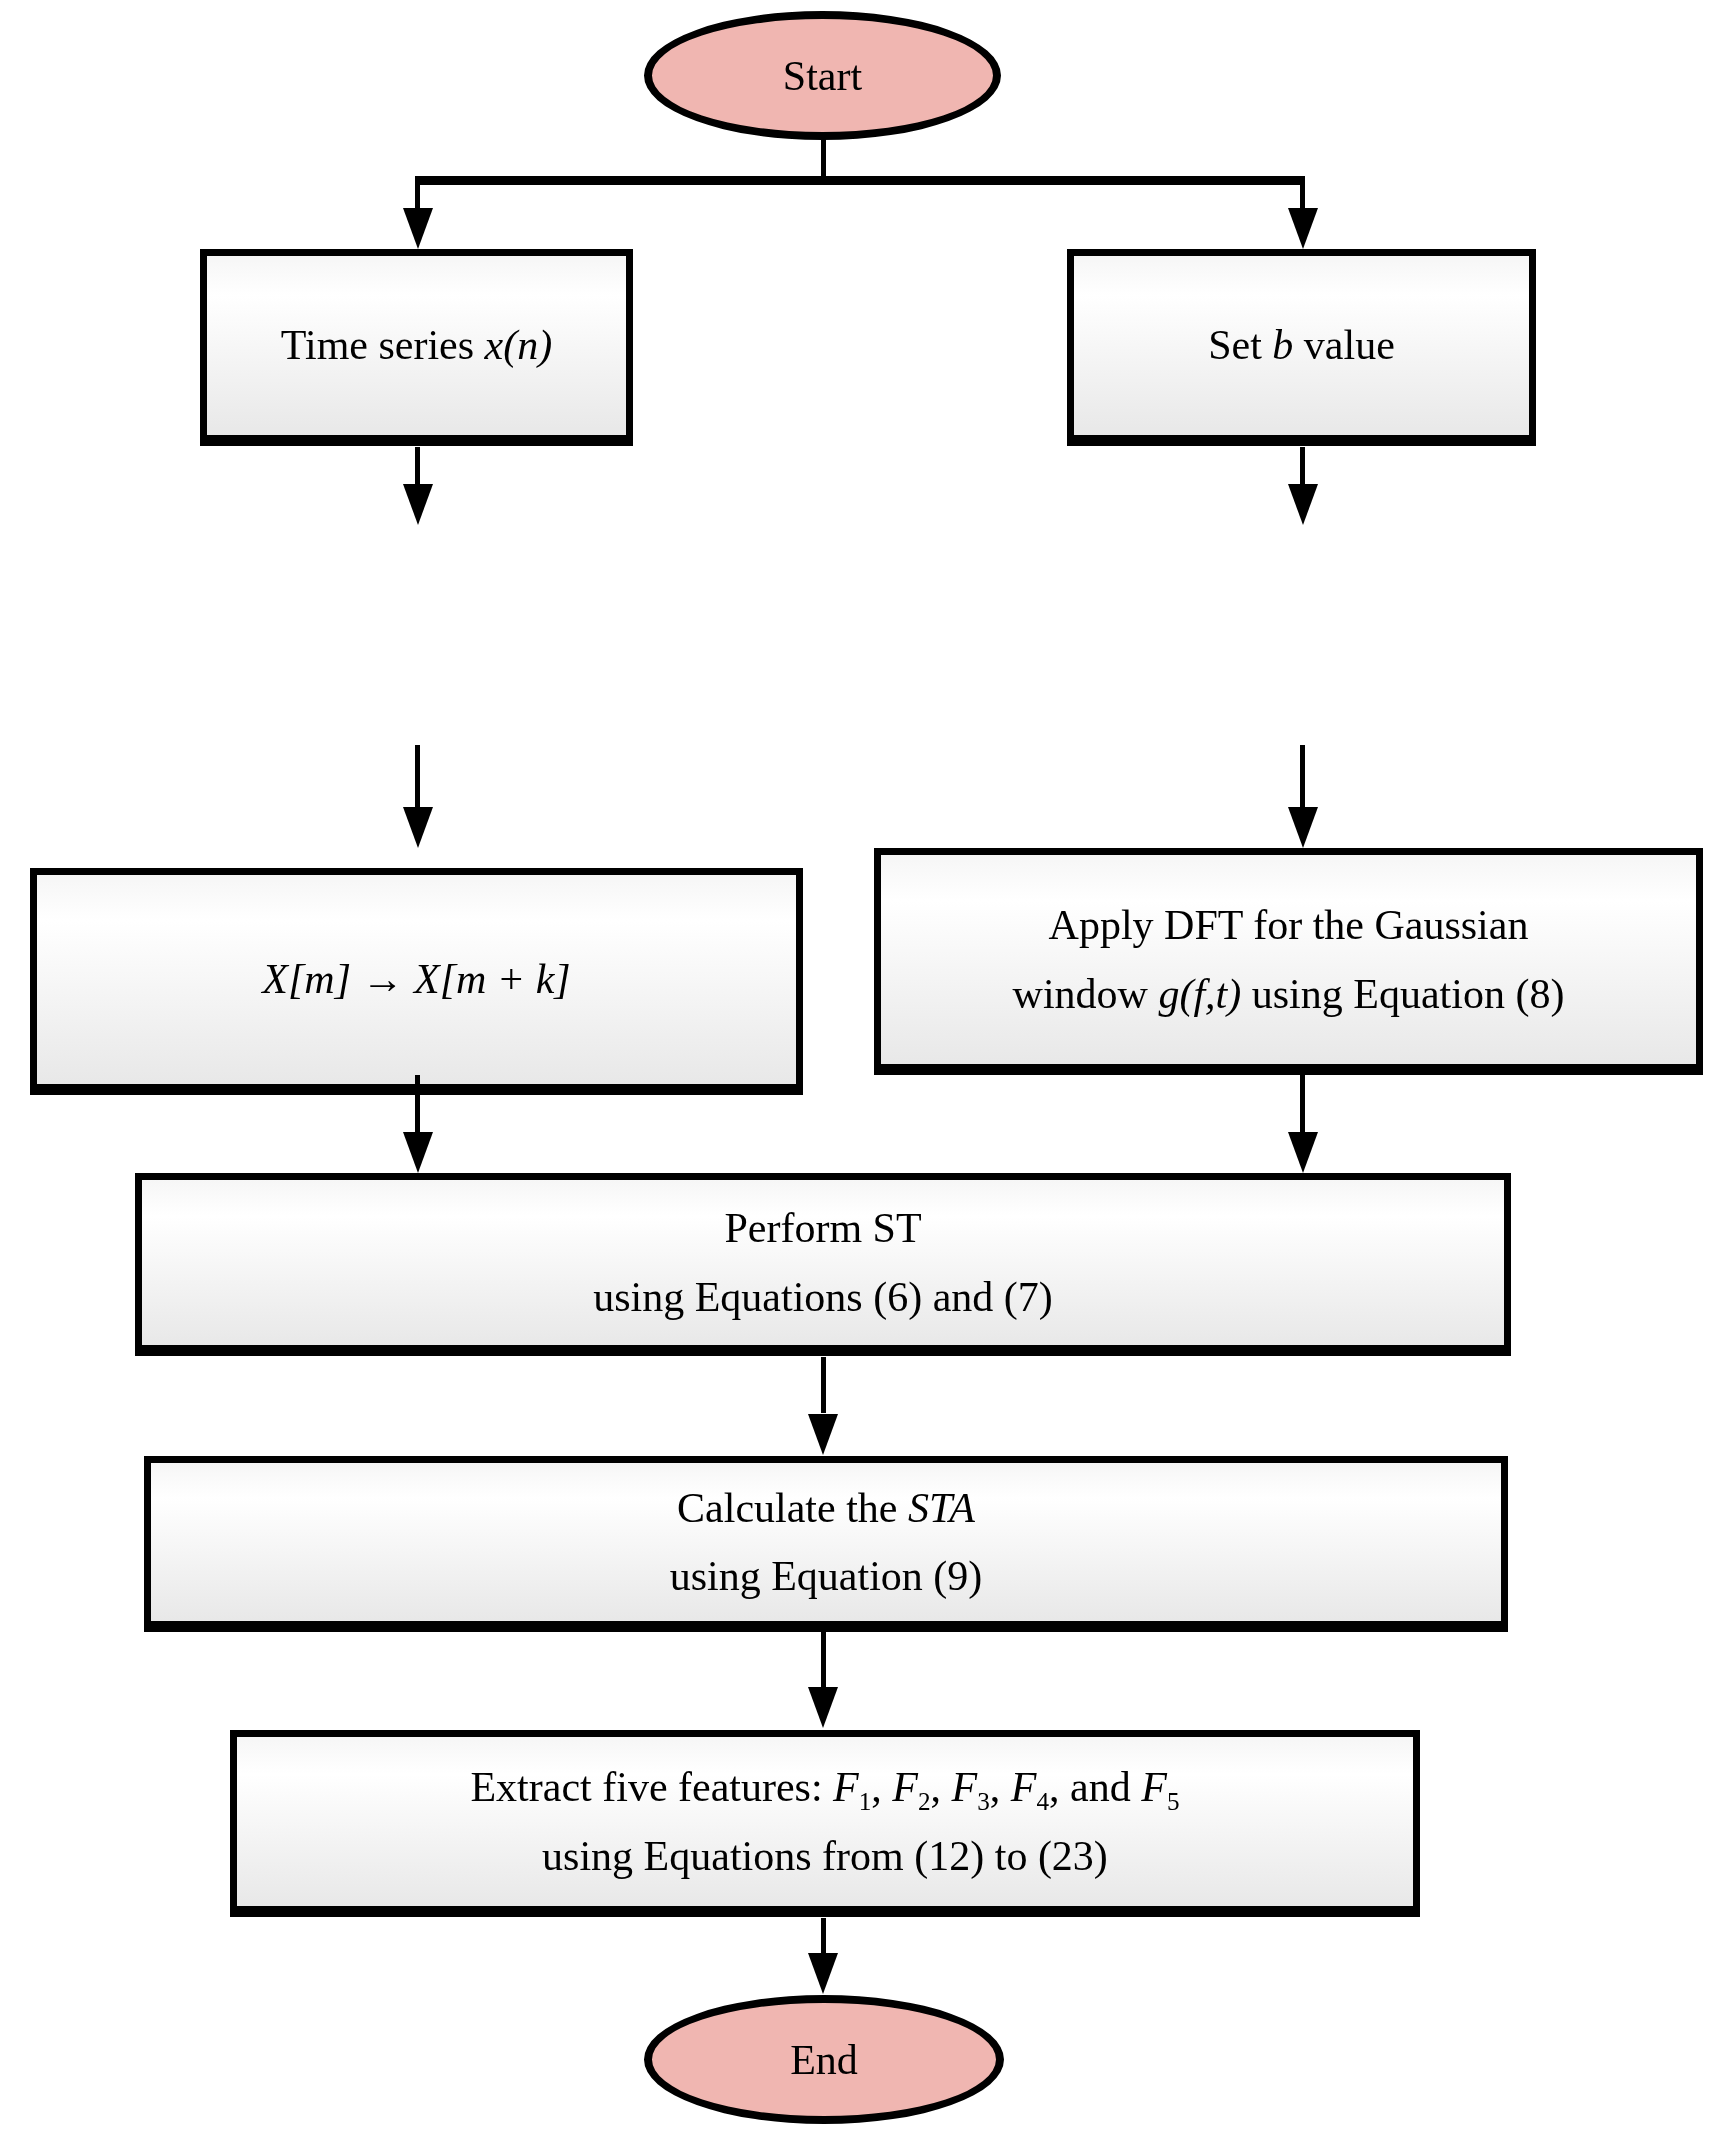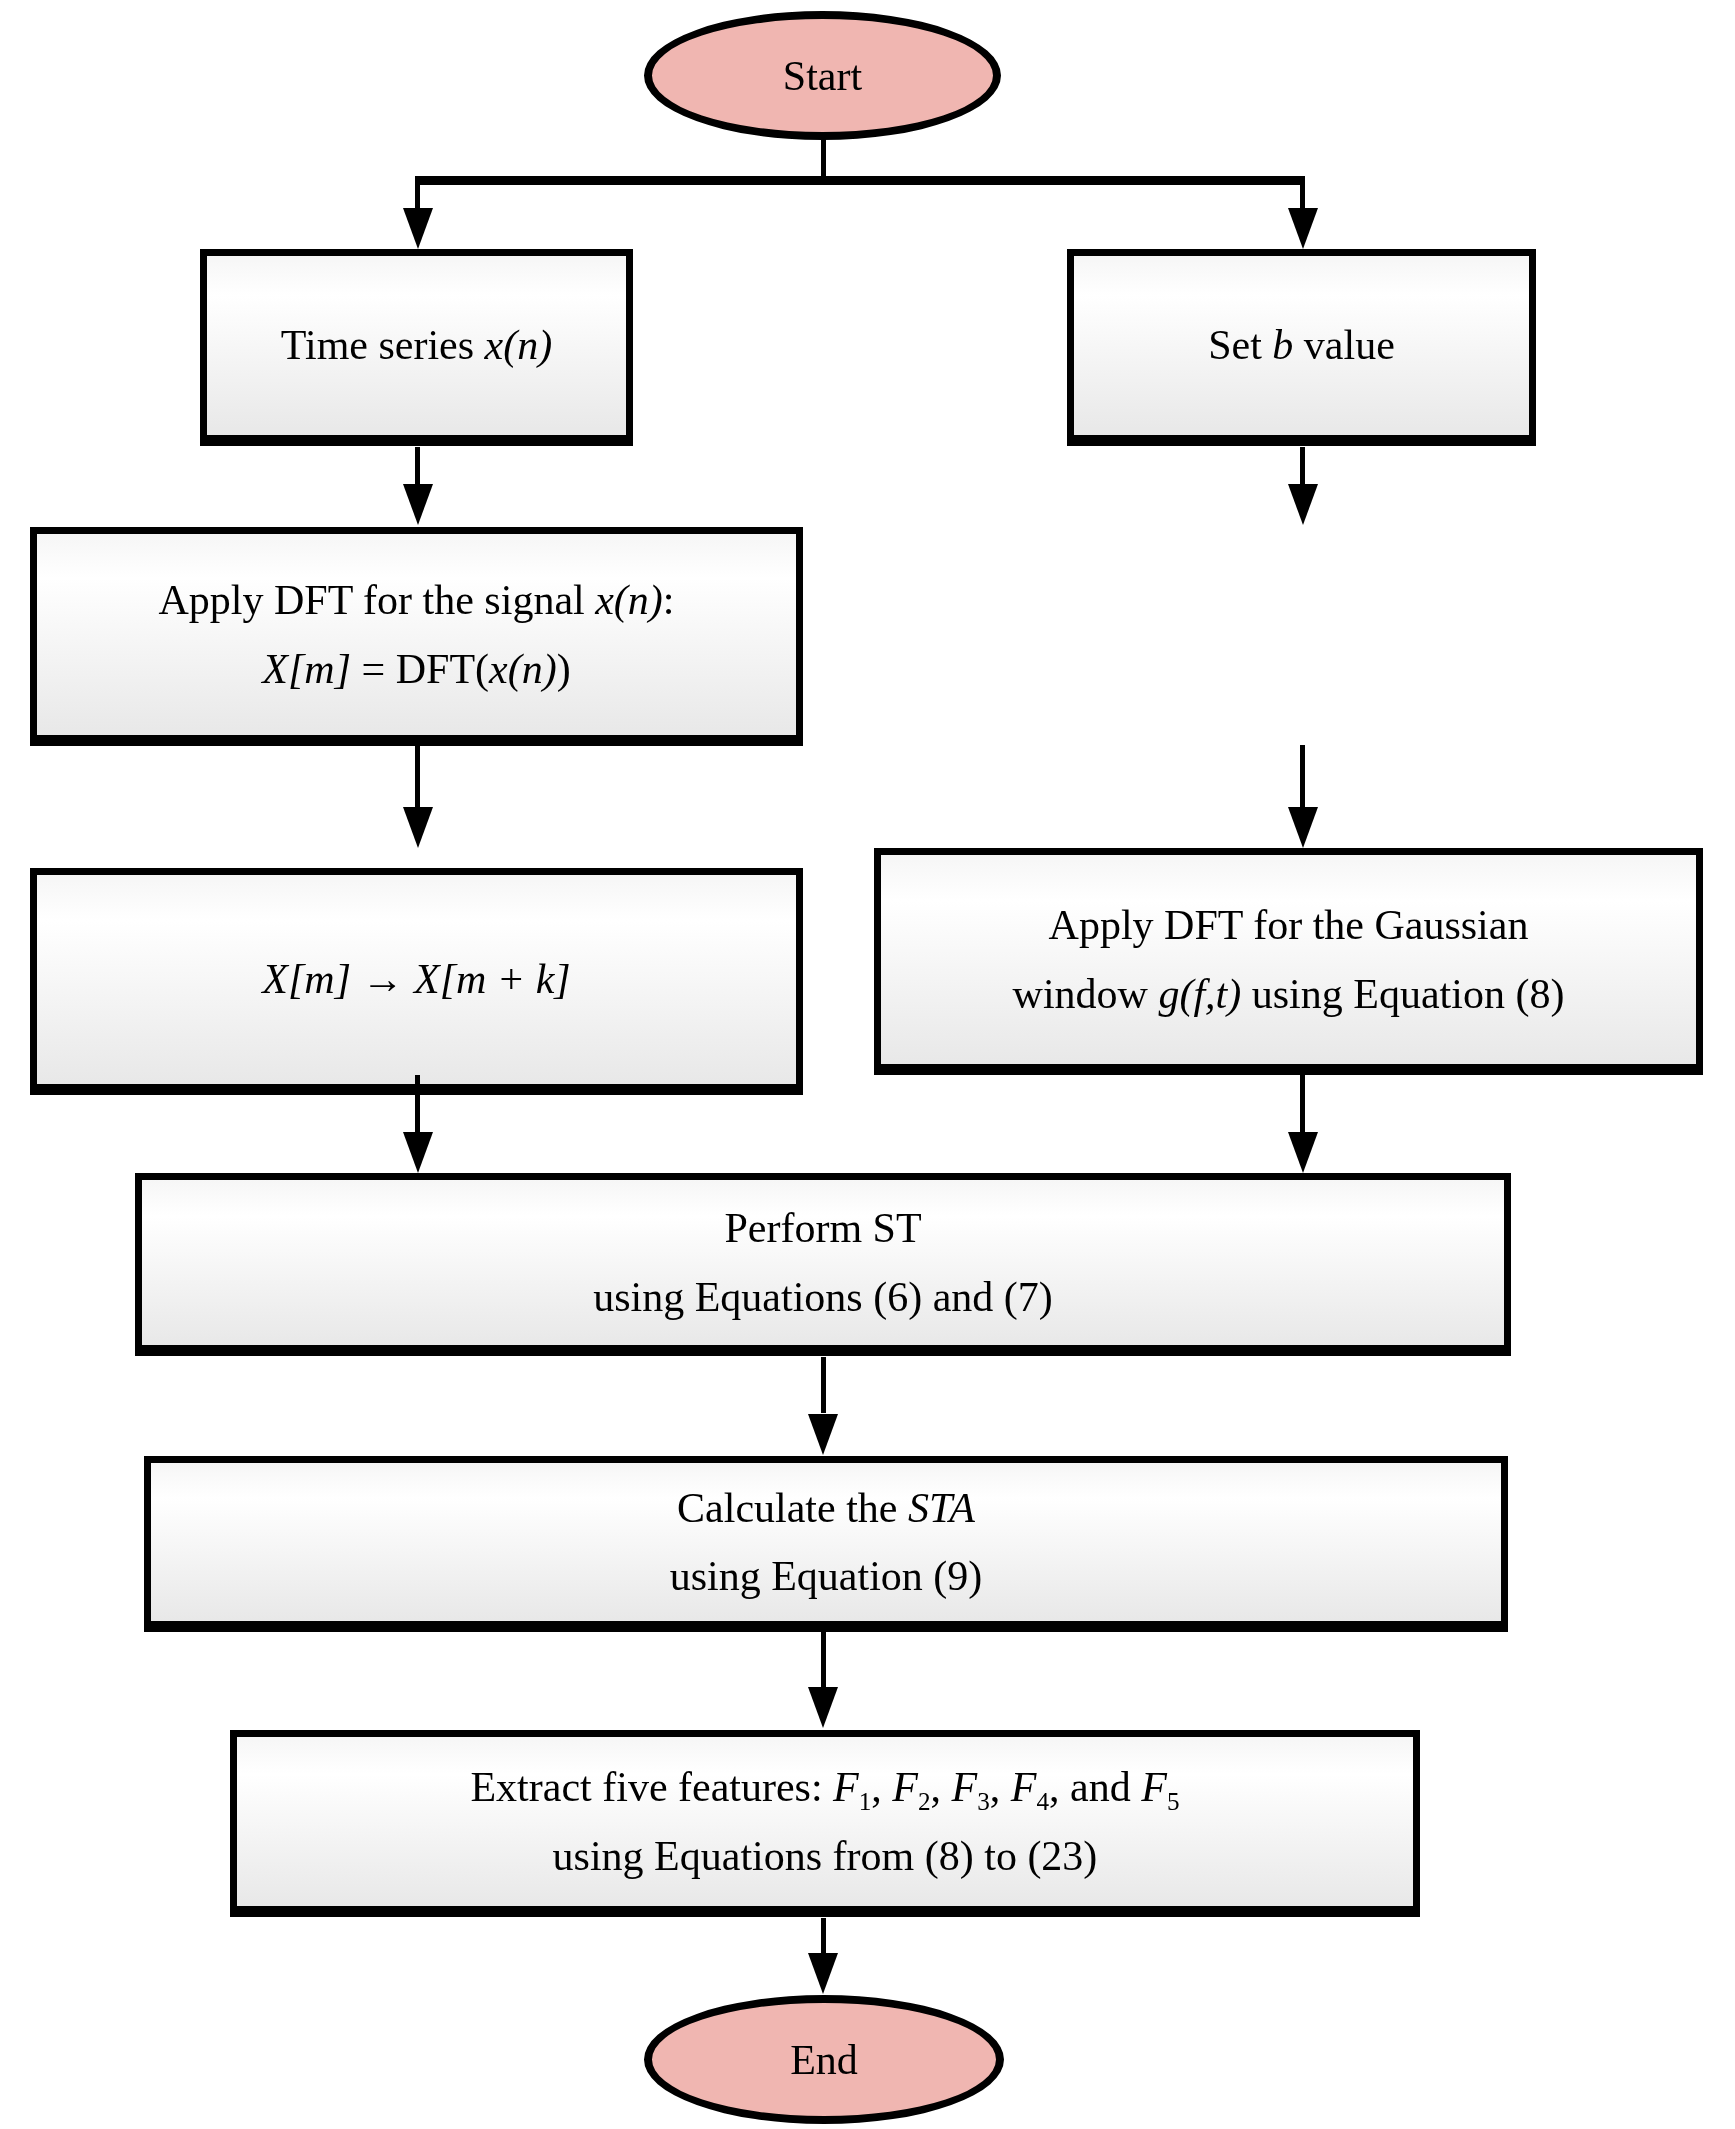--- a/index.html
+++ b/index.html
@@ -104,26 +104,20 @@
         <div><span>Time series </span><span style="font-style: italic;">x(n)</span></div>
       </div>
   </div>
 
   <div class="vline" style="left:415px; top:447px; height:39px;"></div>
   <div class="arrow-down" style="left:403px; top:484px;"></div>
 
   <div class="vline" style="left:1300px; top:447px; height:39px;"></div>
   <div class="arrow-down" style="left:1288px; top:484px;"></div>
 
-  <div class="rectnode" style="left:30px; top:527px; width:773px; height:219px;">
-    <div class="node-text">
-        <div><span>Apply DFT for the signal </span><span style="font-style: italic;">x(n)</span><span>:</span></div>
-        <div><span style="font-style: italic;">X[m]</span><span> = DFT(</span><span style="font-style: italic;">x(n)</span><span>)</span></div>
-      </div>
-  </div>
 
 
   <div class="vline" style="left:415px; top:745px; height:62px;"></div>
   <div class="arrow-down" style="left:403px; top:807px;"></div>
 
   <div class="vline" style="left:1300px; top:745px; height:62px;"></div>
   <div class="arrow-down" style="left:1288px; top:807px;"></div>
 
   <div class="rectnode" style="left:30px; top:848px; width:773px; height:227px;margin-top:20px;">
     <div class="node-text">
@@ -160,21 +154,21 @@
         <div><span>using Equation (9)</span></div>
       </div>
   </div>
 
   <div class="vline" style="left:821px; top:1632px; height:55px;"></div>
   <div class="arrow-down" style="left:808px; top:1687px;"></div>
 
   <div class="rectnode" style="left:230px; top:1730px; width:1190px; height:187px;">
     <div class="node-text">
         <div><span>Extract five features: </span><span style="font-style: italic;">F</span><sub>1</sub><span>, </span><span style="font-style: italic;">F</span><sub>2</sub><span>, </span><span style="font-style: italic;">F</span><sub>3</sub><span>, </span><span style="font-style: italic;">F</span><sub>4</sub><span>, and </span><span style="font-style: italic;">F</span><sub>5</sub></div>
-        <div><span>using Equations from (8) to (23)</span></div>
+        <div><span>using Equations from (12) to (23)</span></div>
       </div>
   </div>
 
   <div class="vline" style="left:821px; top:1918px; height:36px;"></div>
   <div class="arrow-down" style="left:808px; top:1953px;"></div>
 
   <div class="terminal" style="left:644px; top:1995px; width:360px; height:129px;">
     <span>End</span>
   </div>
 

